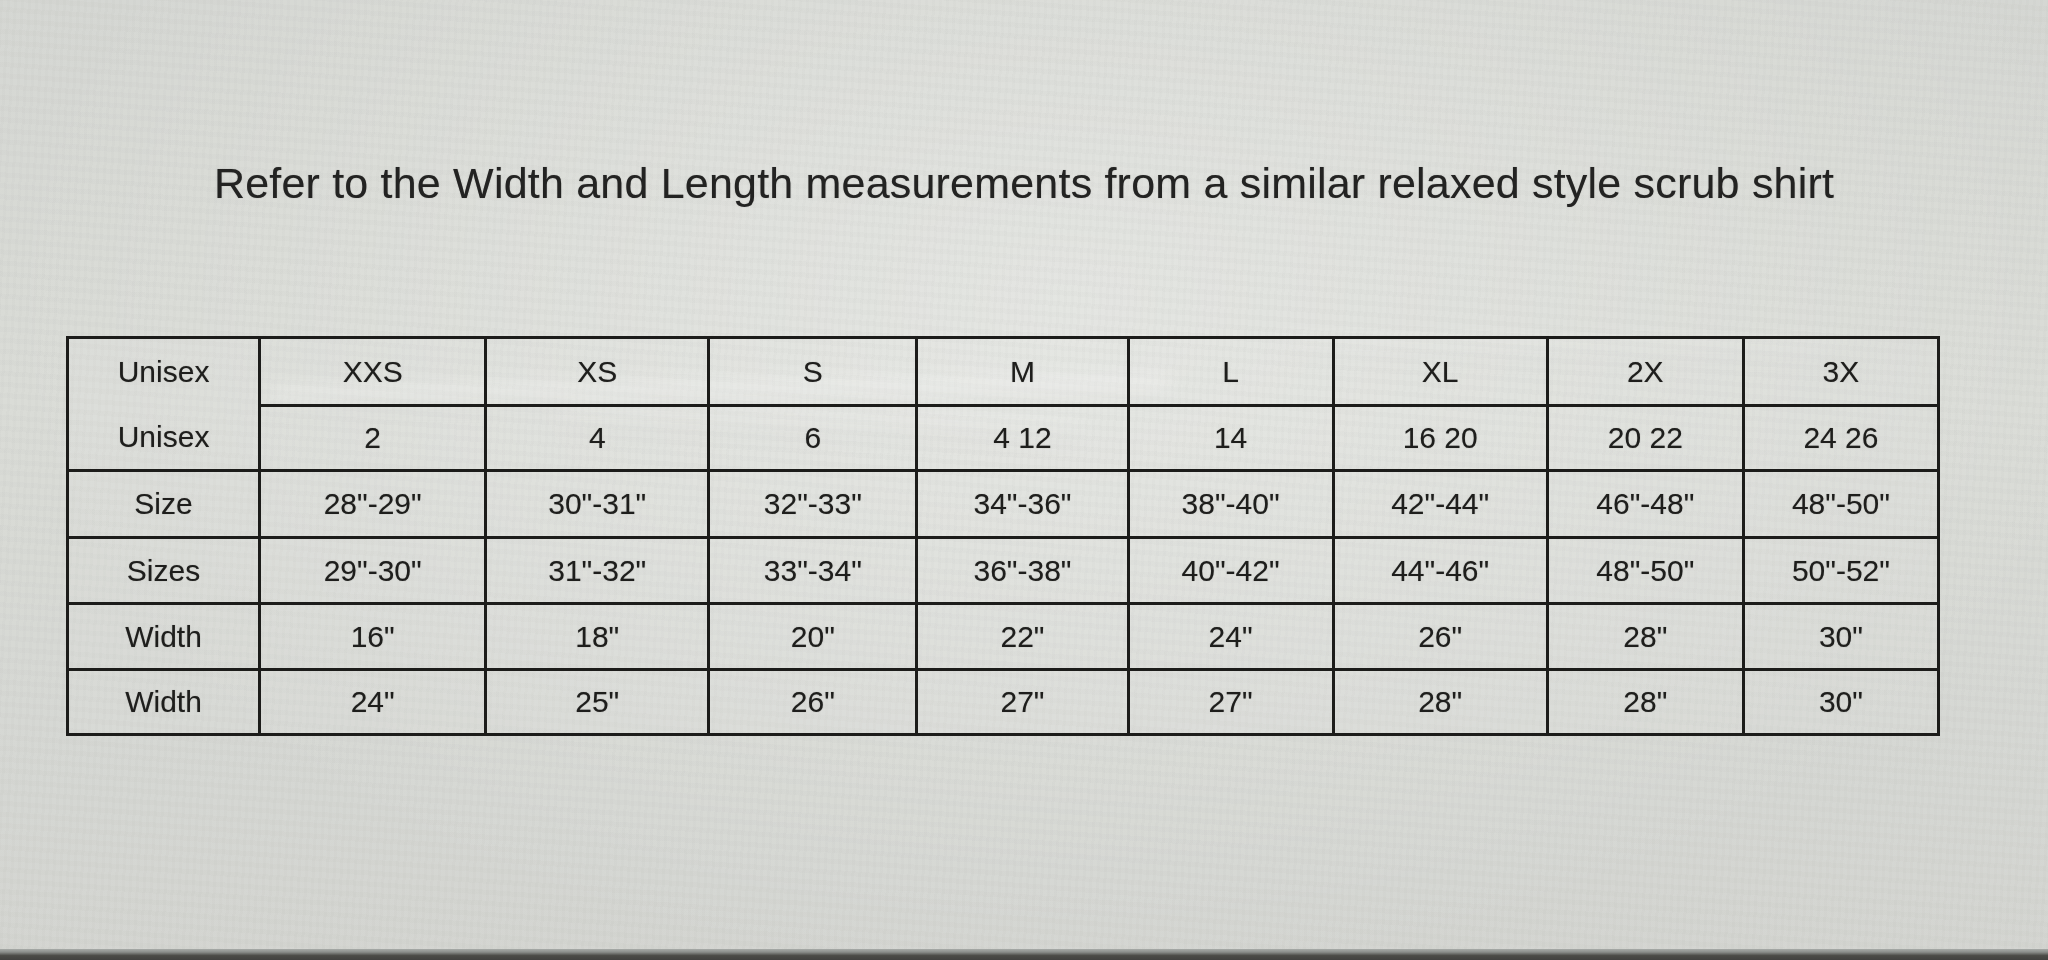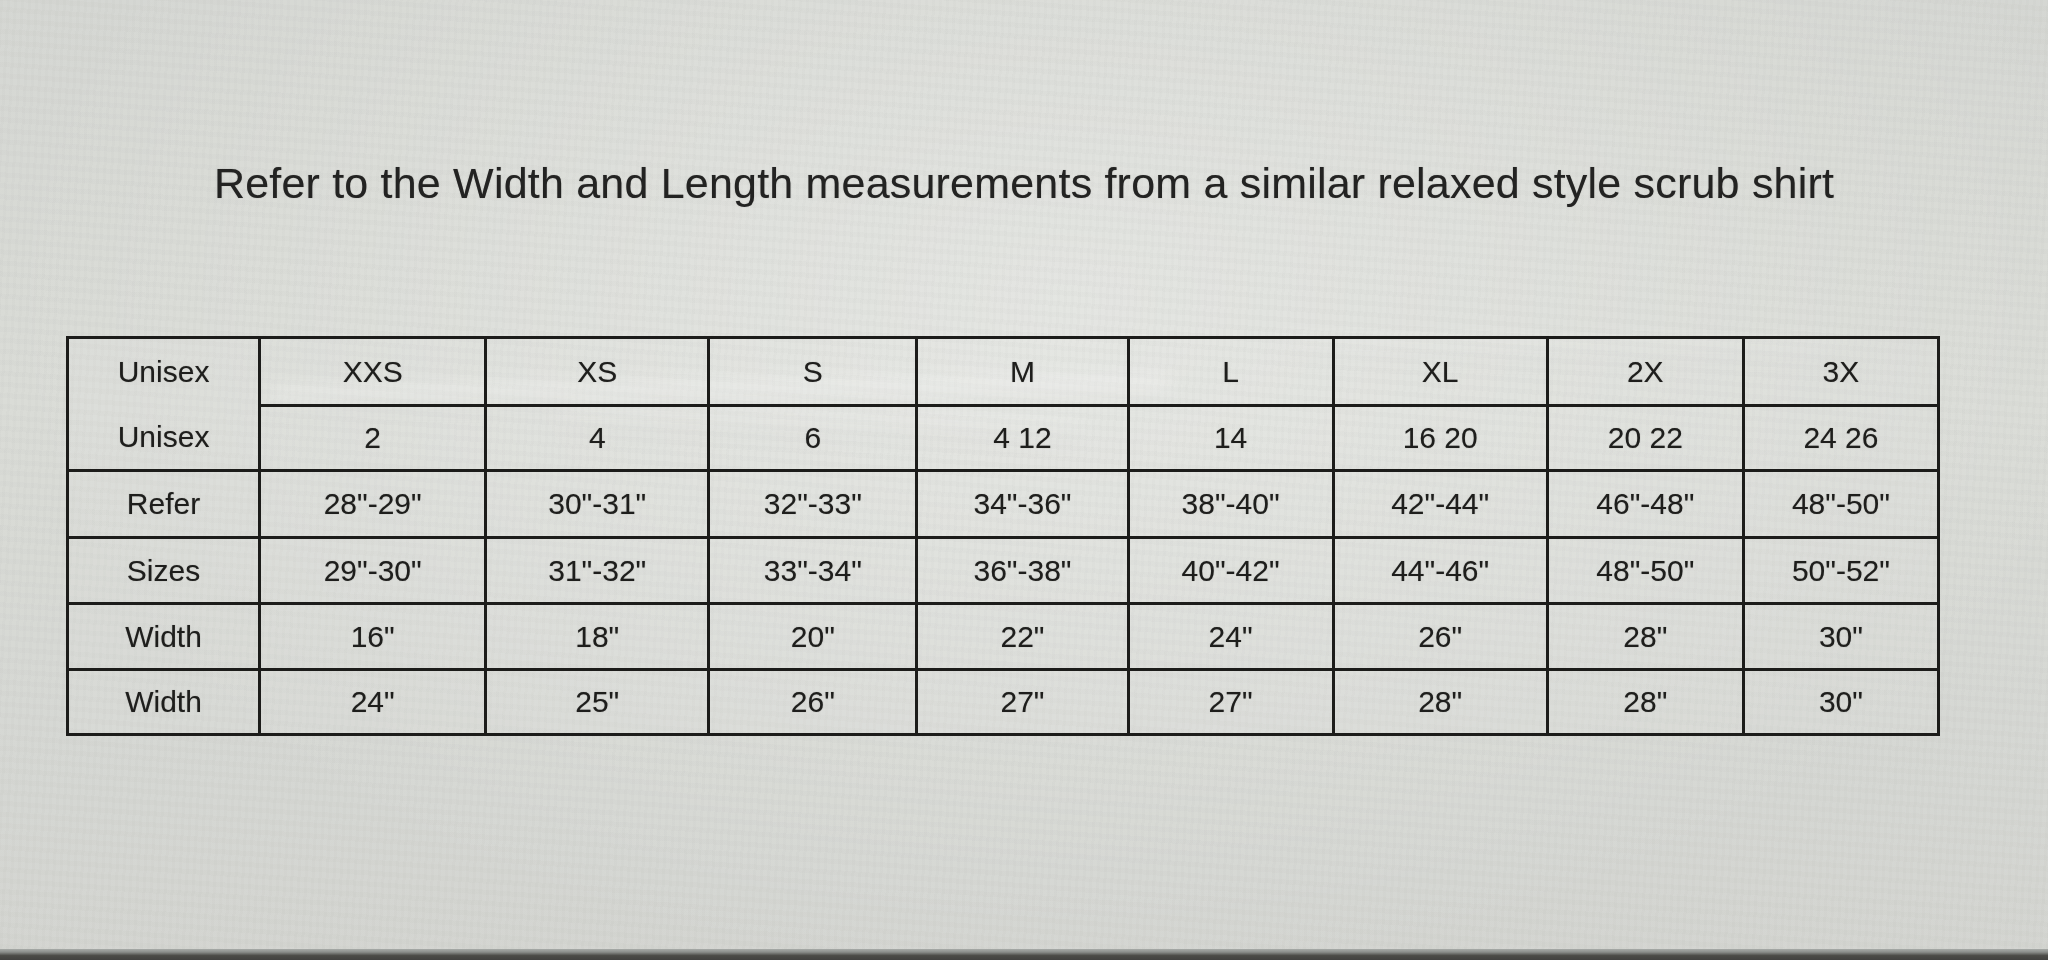--- a/index.html
+++ b/index.html
@@ -112,21 +112,21 @@
     <td>2</td>
     <td>4</td>
     <td>6</td>
     <td>4 12</td>
     <td>14</td>
     <td>16 20</td>
     <td>20 22</td>
     <td>24 26</td>
   </tr>
   <tr class="row-chest">
-    <th>Refer</th>
+    <th>Size</th>
     <td>28"-29"</td>
     <td>30"-31"</td>
     <td>32"-33"</td>
     <td>34"-36"</td>
     <td>38"-40"</td>
     <td>42"-44"</td>
     <td>46"-48"</td>
     <td>48"-50"</td>
   </tr>
   <tr class="row-hips">

